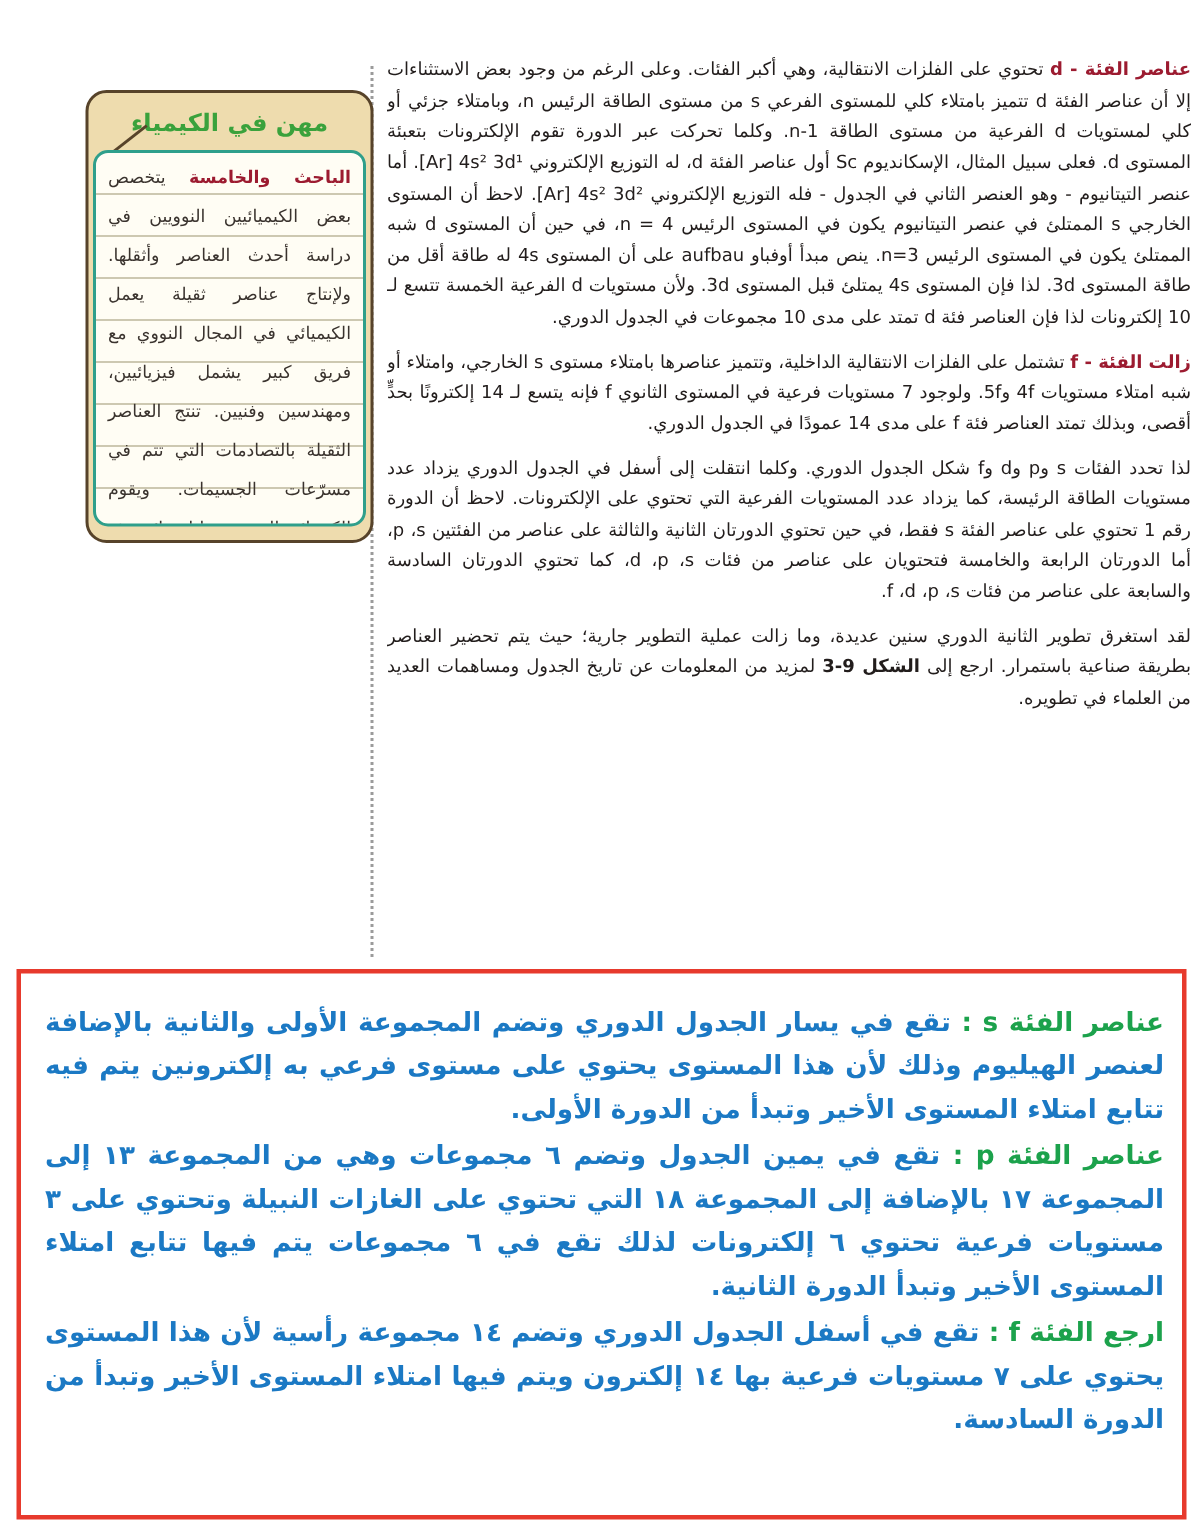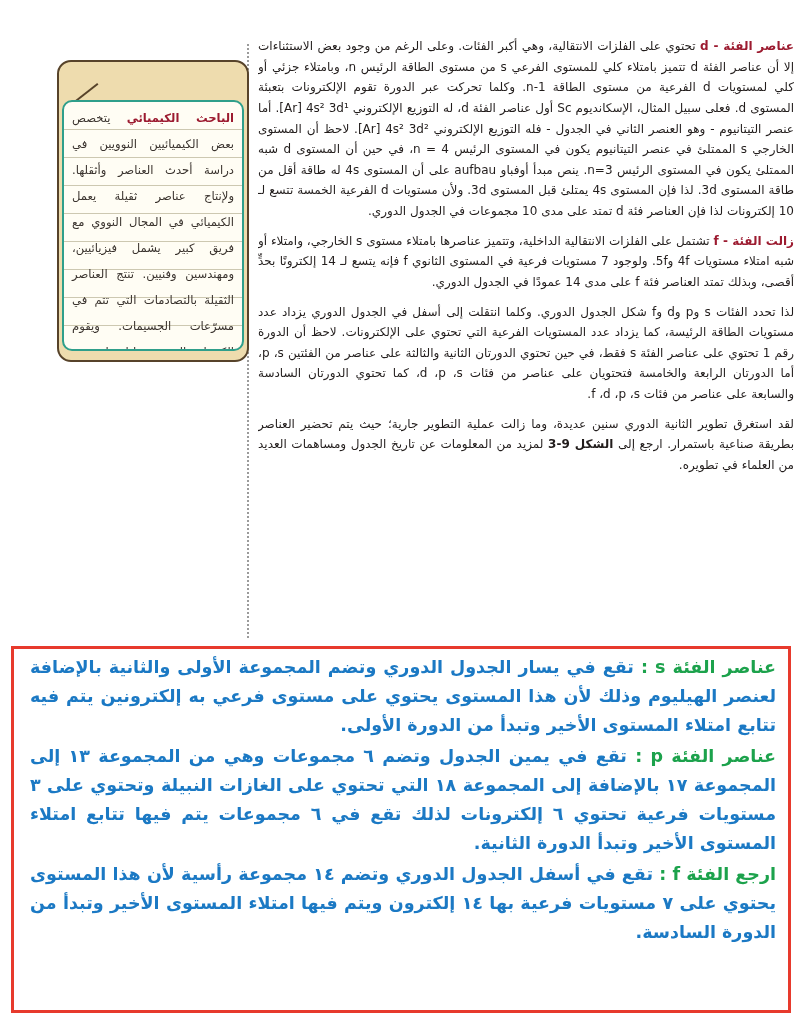--- a/index.html
+++ b/index.html
@@ -27,37 +27,38 @@
   .careers-card{position:absolute;left:3px;right:3px;top:38px;bottom:9px;
                 background:#fffdf4;border:2px solid #2f9f8b;border-radius:10px;
                 padding:3px 8px 0 8px;direction:rtl;text-align:justify;
                 font-size:11.6px;line-height:26px;color:#3a332e;overflow:hidden;
                 background-image:repeating-linear-gradient(to bottom,
                    transparent 0,transparent 27px,#cdc8b1 27px,#cdc8b1 28px);}
 
   
   .answers-box{position:absolute;left:11px;right:9px;top:646px;bottom:6px;
                border:3px solid #e73a2d;background:#ffffff;overflow:hidden;
-               padding:4px 12px 4px 16px;direction:rtl;text-align:justify;
+               padding:19px 12px 4px 16px;direction:rtl;text-align:justify;
                font-weight:bold;font-size:17.5px;line-height:1.66;}
   .answers-box p{margin:0 0 2px 0;text-align-last:right;}
   .ans-label{color:#1ca24c;}
   .ans-text{color:#1b79c4;}
 </style>
 </head>
 <body>
 
 <div class="page">
 
   <div class="sep"></div>
 
   <aside class="careers">
+    <span class="careers-title">مهن في الكيمياء</span>
     <span class="tab-fold"></span>
     <div class="careers-card">
-      <span class="maroon">الباحث الكيميائي</span>
+      <span class="maroon">الباحث والخامسة</span>
       <span>يتخصص بعض الكيميائيين النوويين في دراسة أحدث العناصر وأثقلها. ولإنتاج عناصر ثقيلة يعمل الكيميائي في المجال النووي مع فريق كبير يشمل فيزيائيين، ومهندسين وفنيين. تنتج العناصر الثقيلة بالتصادمات التي تتم في مسرّعات الجسيمات. ويقوم الكيميائي النووي بتحليل نتائج هذه التصادمات لتعرّف العناصر وفهم خواصها.</span>
     </div>
   </aside>
 
   <div class="main-col">
     <p>
       <span class="maroon">عناصر الفئة - d</span>
       <span>تحتوي على الفلزات الانتقالية، وهي أكبر الفئات. وعلى الرغم من وجود بعض الاستثناءات إلا أن عناصر الفئة d تتميز بامتلاء كلي للمستوى الفرعي s من مستوى الطاقة الرئيس n، وبامتلاء جزئي أو كلي لمستويات d الفرعية من مستوى الطاقة n-1. وكلما تحركت عبر الدورة تقوم الإلكترونات بتعبئة المستوى d. فعلى سبيل المثال، الإسكانديوم Sc أول عناصر الفئة d، له التوزيع الإلكتروني ‎[Ar] 4s² 3d¹‎. أما عنصر التيتانيوم - وهو العنصر الثاني في الجدول - فله التوزيع الإلكتروني ‎[Ar] 4s² 3d²‎. لاحظ أن المستوى الخارجي s الممتلئ في عنصر التيتانيوم يكون في المستوى الرئيس n = 4، في حين أن المستوى d شبه الممتلئ يكون في المستوى الرئيس n=3. ينص مبدأ أوفباو aufbau على أن المستوى 4s له طاقة أقل من طاقة المستوى 3d. لذا فإن المستوى 4s يمتلئ قبل المستوى 3d. ولأن مستويات d الفرعية الخمسة تتسع لـ 10 إلكترونات لذا فإن العناصر فئة d تمتد على مدى 10 مجموعات في الجدول الدوري.</span>
     </p>
     <p>

